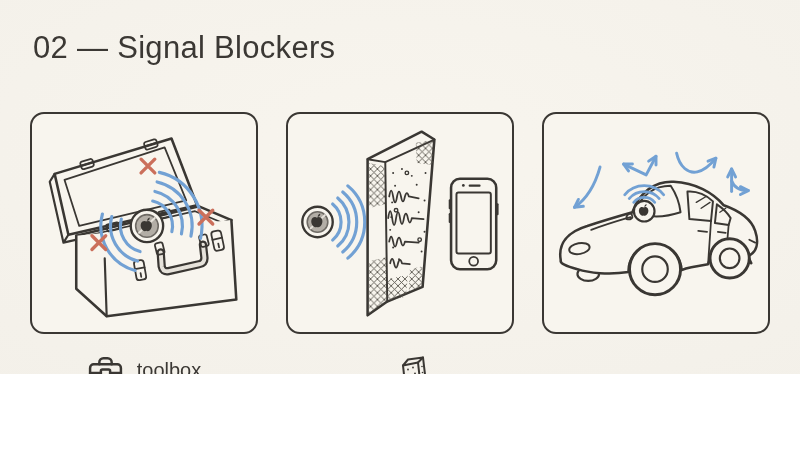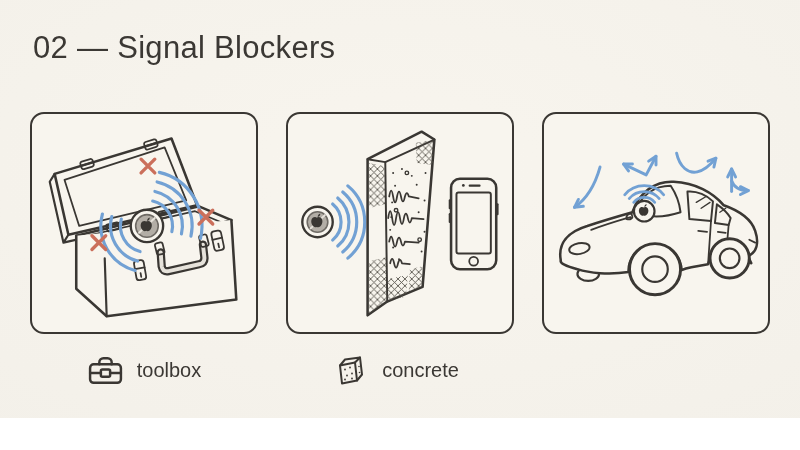--- a/index.html
+++ b/index.html
@@ -6,37 +6,37 @@
     --background:#f3f0e9;
     --panel-background:#f8f5ee;
     --outline:#3a3733;
     --signal-blue:#72a1d4;
     --blocked-red:#cb6f5b;
     --airtag-gray:#b3aea6;
     --text:#3b3834;
   }
   html,body{margin:0;padding:0;}
   .stage{
-    position:relative;width:800px;height:418px;overflow:hidden;
+    position:relative;width:800px;height:374px;overflow:hidden;
     background:radial-gradient(120% 120% at 50% 40%, var(--panel-background) 0%, var(--background) 70%);
     background-color:var(--background);
     font-family:"Liberation Sans",sans-serif;color:var(--text);
   }
   .title{
     position:absolute;left:33px;top:30px;font-size:31px;font-weight:500;
     letter-spacing:.3px;color:var(--text);
   }
   .panels{position:absolute;left:30px;top:112px;display:flex;gap:28px;}
   .panel{
     width:228px;height:222px;box-sizing:border-box;
     background:var(--panel-background);
     border:2.5px solid var(--outline);border-radius:14px;
   }
   .panel svg{width:100%;height:100%;display:block;}
-  .captions{position:absolute;left:30px;top:354px;display:flex;gap:24px;}
+  .captions{position:absolute;left:30px;top:354px;display:flex;gap:42px;}
   .caption{width:228px;display:flex;align-items:center;justify-content:center;gap:13px;}
   .caption-label{font-size:20px;color:var(--text);}
   
   svg .ink{stroke:var(--outline);fill:none;stroke-linecap:round;stroke-linejoin:round;}
   svg .ink-f{fill:var(--outline);stroke:none;}
   svg .paper{fill:var(--panel-background);}
   svg .sig{stroke:var(--signal-blue);fill:none;stroke-linecap:round;stroke-linejoin:round;}
   svg .blk{stroke:var(--blocked-red);fill:none;stroke-linecap:round;}
   svg .tagfill{fill:var(--airtag-gray);}
   svg .shine{stroke:#e6e2da;fill:none;stroke-linecap:round;}
@@ -301,17 +301,16 @@
           <circle cx="12" cy="15" r="0.9"></circle>
             <circle cx="17" cy="13" r="0.9"></circle>
             <circle cx="14" cy="21" r="0.9"></circle>
           <circle cx="19" cy="19" r="0.9"></circle>
             <circle cx="12" cy="25" r="0.9"></circle>
             <circle cx="19" cy="24" r="0.9"></circle>
           <circle cx="26" cy="12" r="0.8"></circle>
             <circle cx="26.5" cy="18" r="0.8"></circle>
         </g>
       </svg>
-      <span class="caption-label">concrete</span>
     </div>
 
   </div>
 </div>
 
 </body></html>

